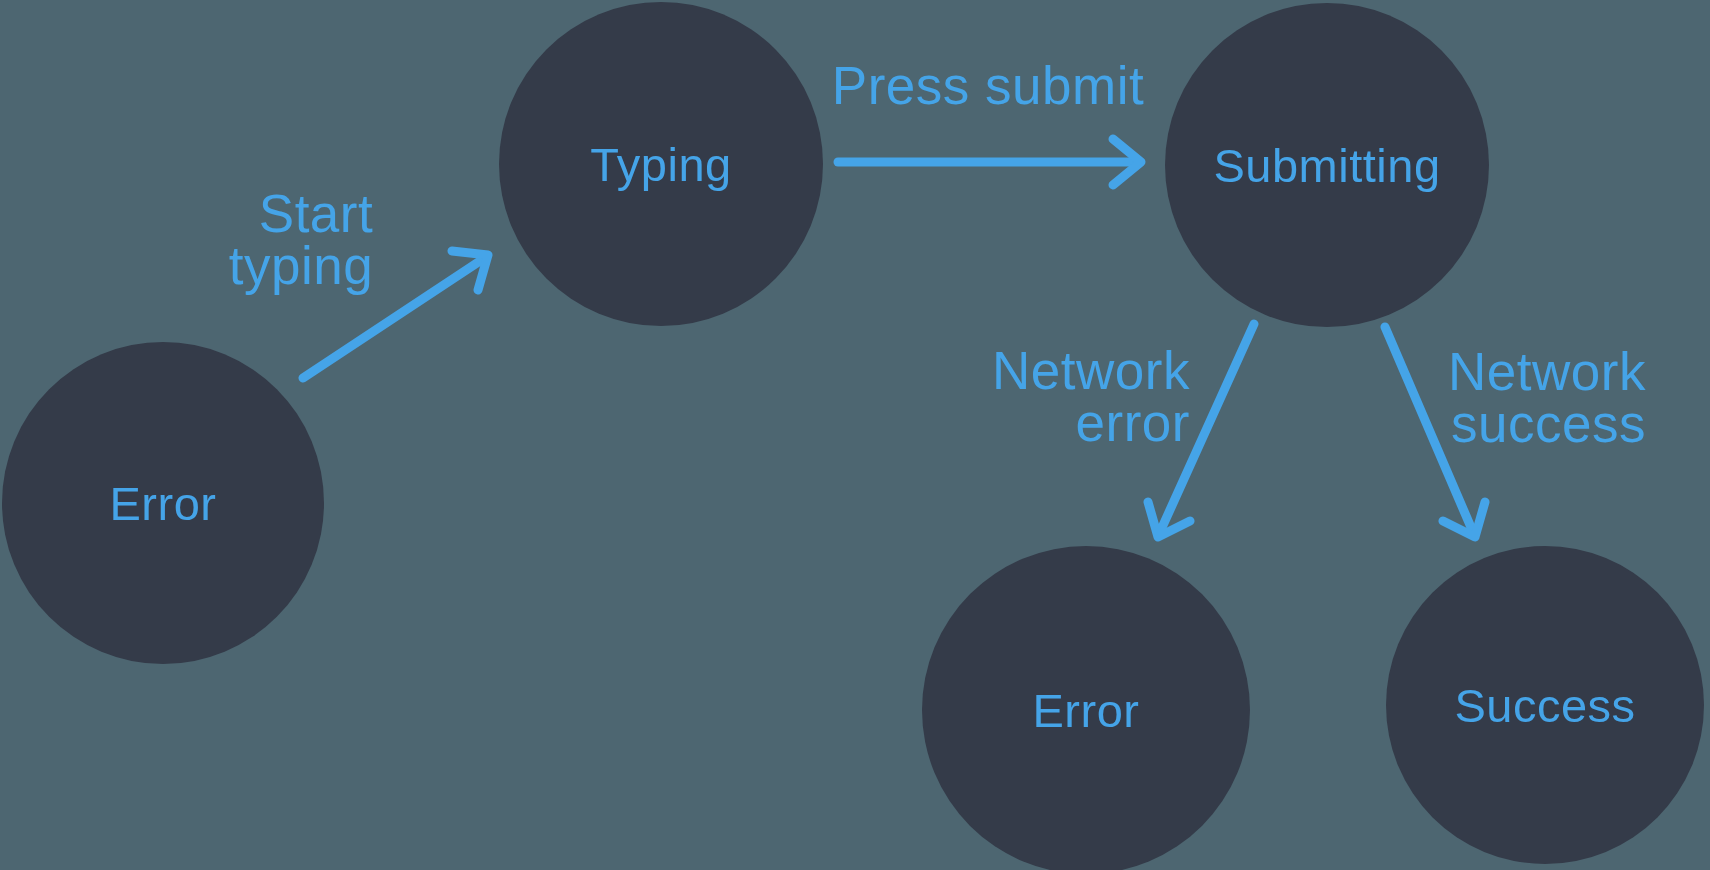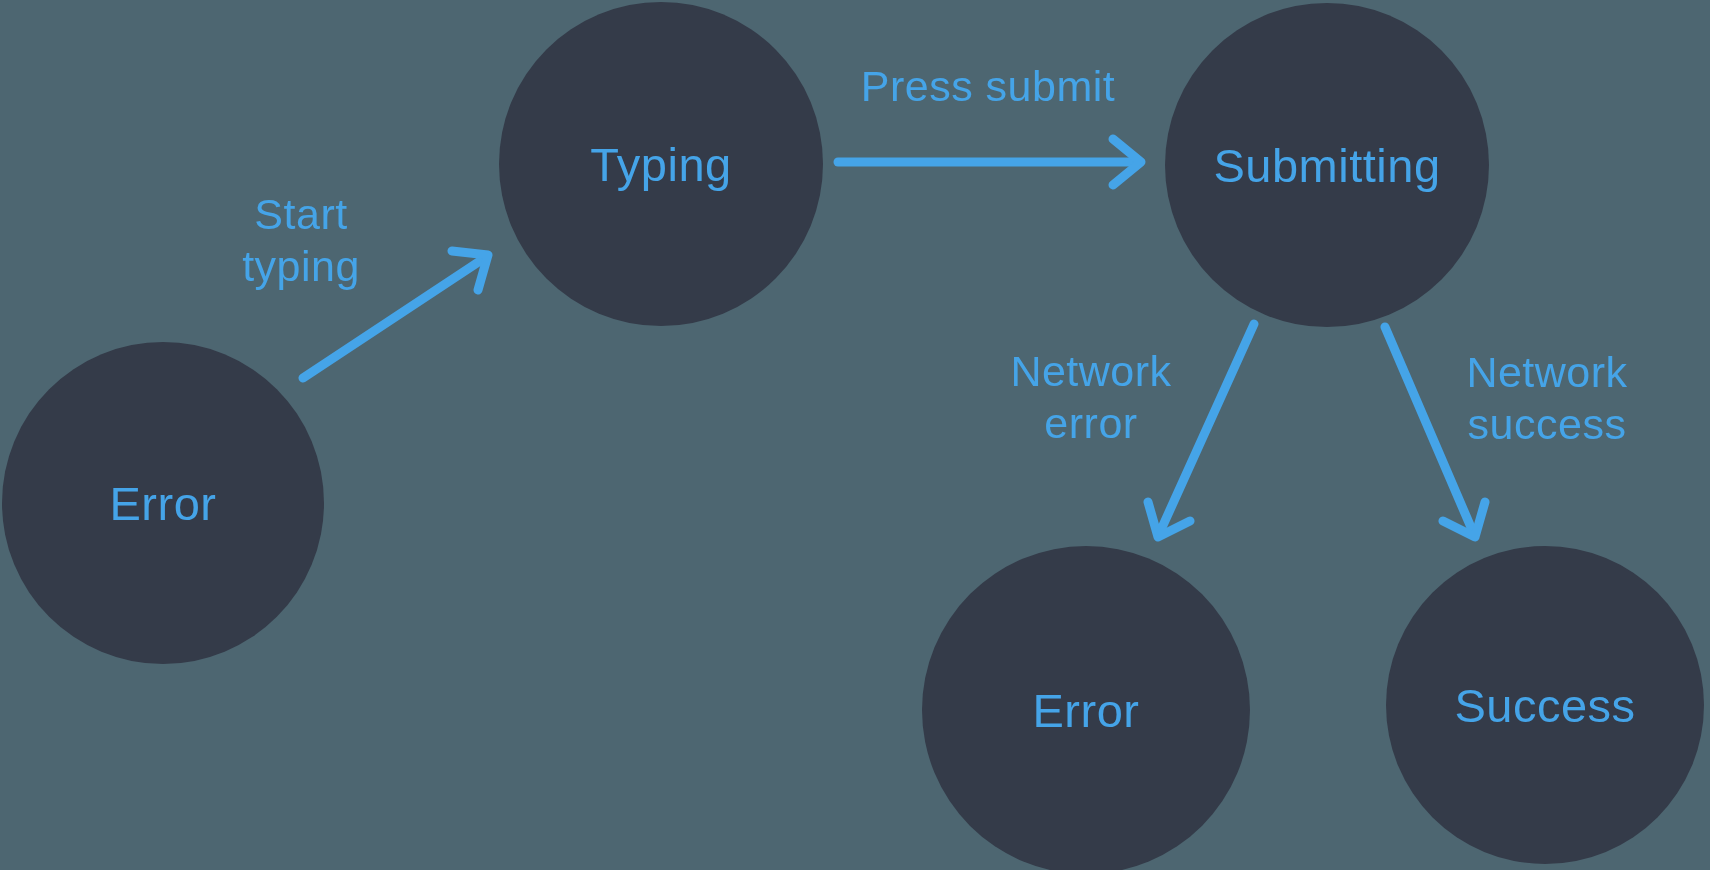--- a/index.html
+++ b/index.html
@@ -47,23 +47,23 @@
   .node-label {
     color: var(--accent);
     font-size: 47px;
     font-weight: 500;
     letter-spacing: 0.5px;
     white-space: nowrap;
   }
   .edge-label {
     position: absolute;
     transform: translate(-50%, -50%);
-    text-align: center;
+    text-align: right;
     color: var(--accent);
-    font-size: 43px;
+    font-size: 53px;
     font-weight: 500;
     line-height: 52px;
     letter-spacing: 0.5px;
     white-space: nowrap;
   }
   .edge-label .line { display: block; }
 
   
   .node-empty      { left: 2px;    top: 342px; width: 322px; height: 322px; }
   .node-typing     { left: 499px;  top: 2px;   width: 324px; height: 324px; }

